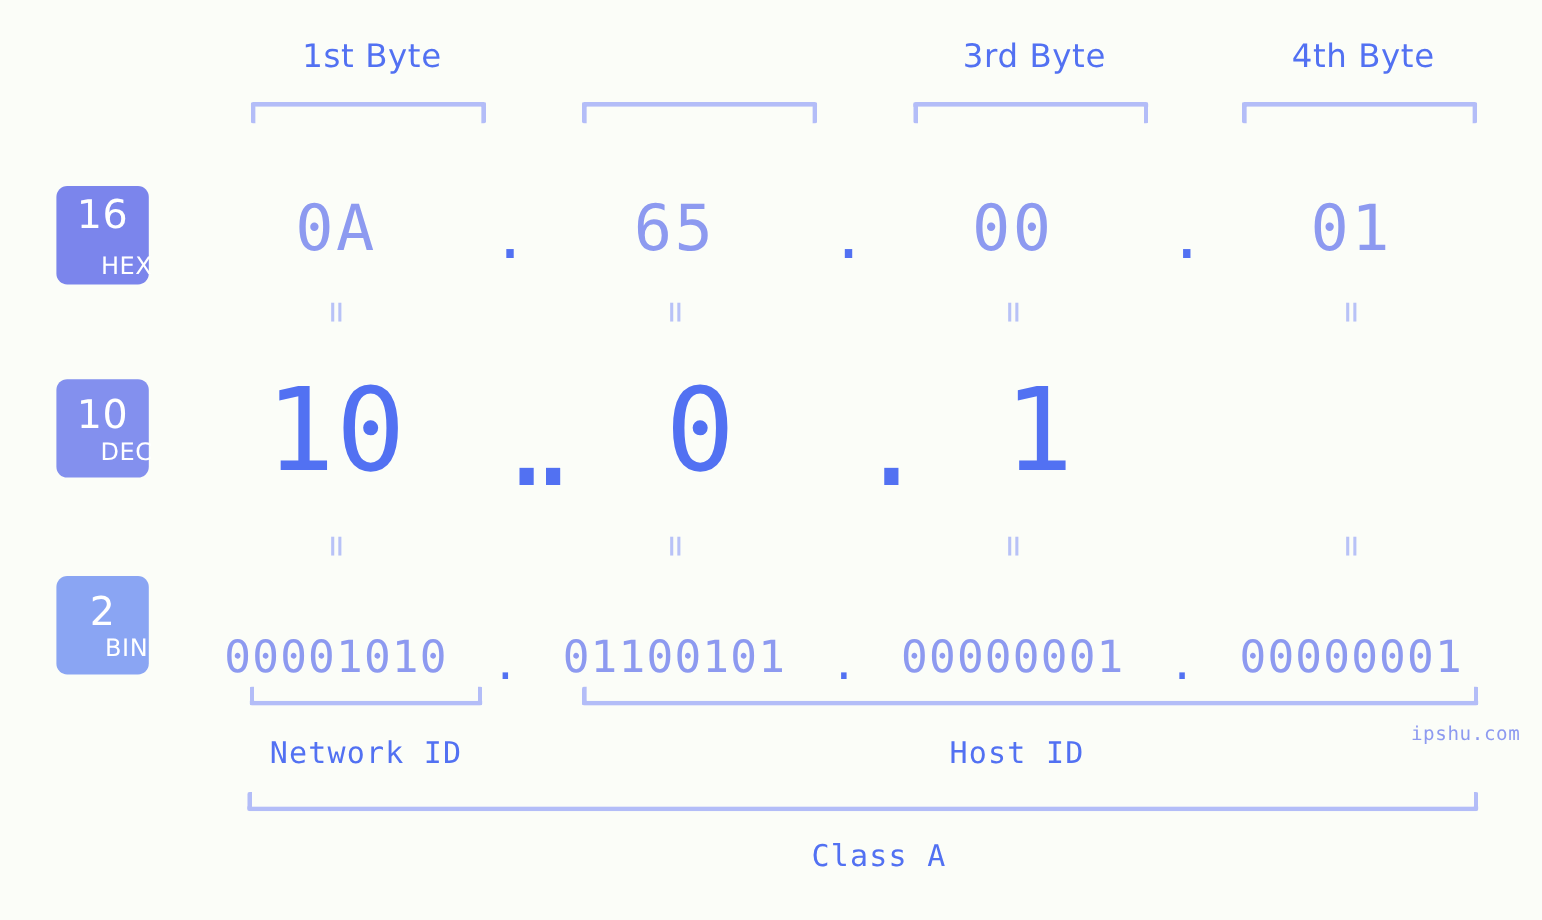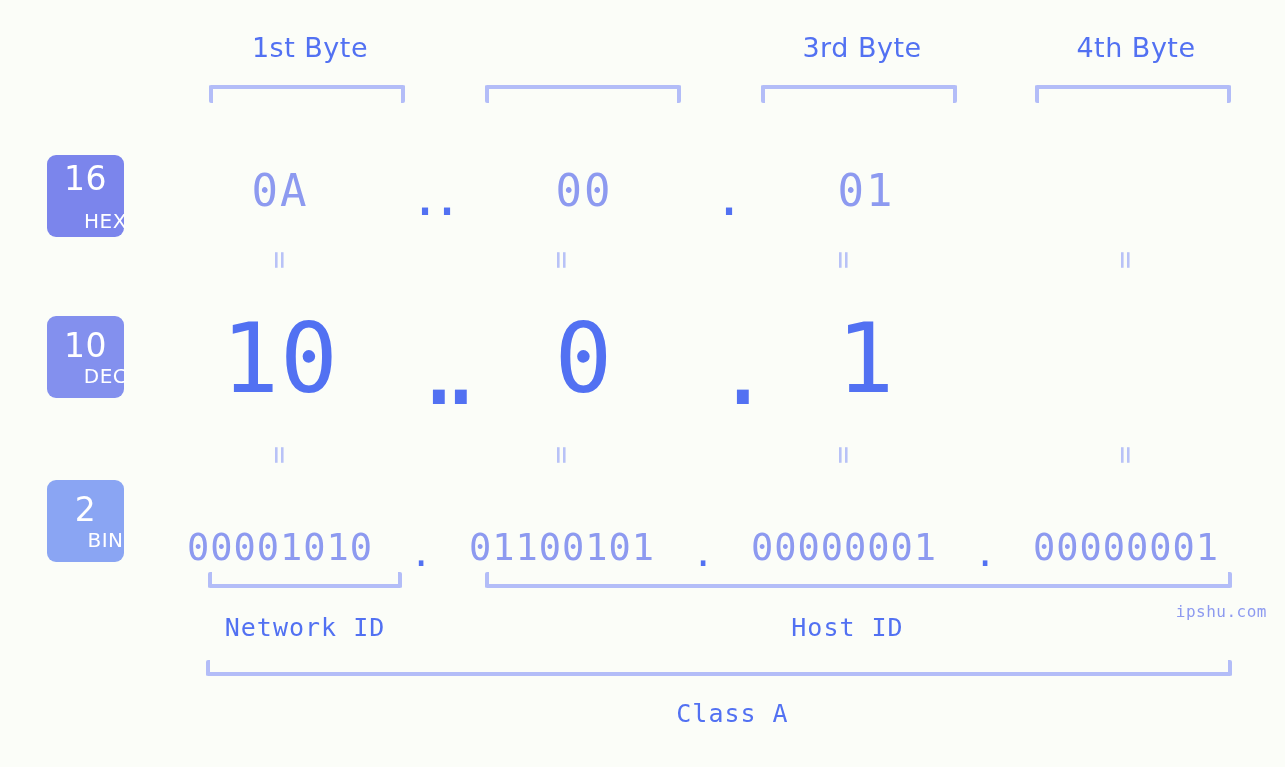--- a/index.html
+++ b/index.html
@@ -103,21 +103,21 @@
 
   .dot {
     text-align: center;
     white-space: nowrap;
   }
 
   
   #row-hex { top: 152px; height: 76px; }
   #row-hex .cell {
     width: 260px;
-    font-size: 44px;
+    font-size: 53px;
     color: #8d9af0;
     letter-spacing: 2px;
     text-align: center;
   }
   #row-hex .dot {
     width: 22px;
     font-size: 50px;
     color: #5271f2;
     position: relative;
     top: 8px;
@@ -222,20 +222,21 @@
     <span class="abbr">DEC</span>
   </div>
   <div class="badge" id="badge-bin">
     <span class="num">2</span>
     <span class="abbr">BIN</span>
   </div>
 
   <div class="row" id="row-hex">
     <div class="cell">0A</div>
     <div class="dot">.</div>
+    <div class="cell">65</div>
     <div class="dot">.</div>
     <div class="cell">00</div>
     <div class="dot">.</div>
     <div class="cell">01</div>
   </div>
 
   <div class="eq-row" id="eq-row-1">
     <div class="eq">=</div>
     <div class="eq-spacer"></div>
     <div class="eq">=</div>

